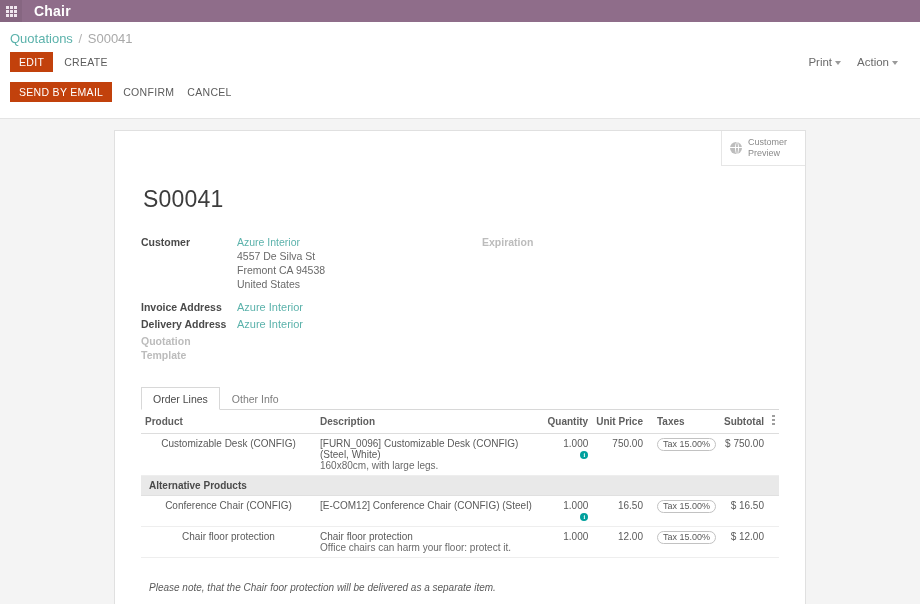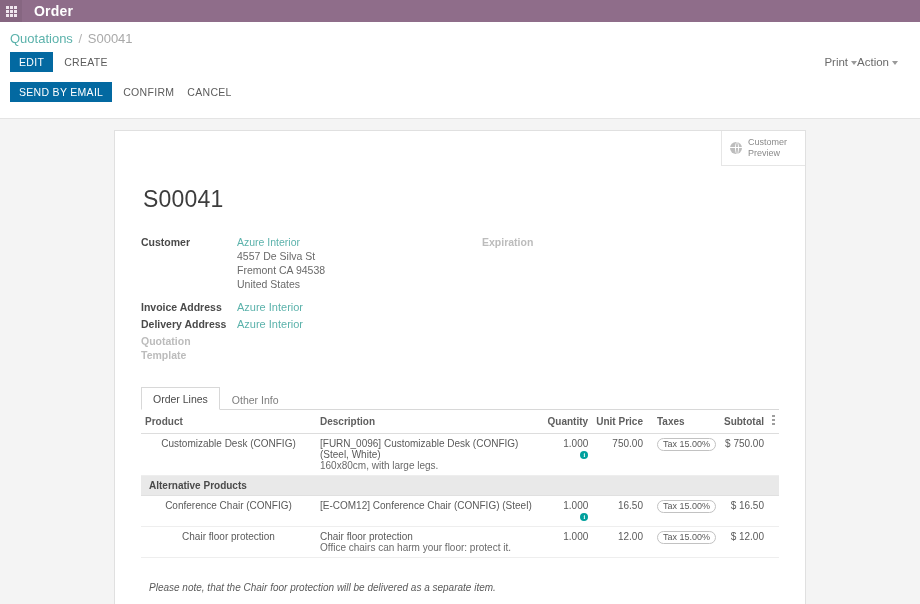--- a/index.html
+++ b/index.html
@@ -83,29 +83,30 @@
     letter-spacing: .3px;
     padding: 4px 9px 4px 9px;
     border: none;
     background: transparent;
     color: #5c5c5c;
     cursor: pointer;
     font-family: "Liberation Sans", sans-serif;
     line-height: 12px;
   }
   .btn-primary {
-    background: #0369a1;
+    background: #c2410c;
     color: #ffffff;
   }
   .btn-link { padding-left: 2px; padding-right: 2px; }
 
   .row-right {
     margin-left: auto;
     display: flex;
     align-items: center;
+    gap: 16px;
     padding-right: 12px;
   }
   .dd {
     font-size: 11.5px;
     color: #6b6b6b;
     cursor: pointer;
   }
   .caret {
     display: inline-block;
     margin-left: 3px;
@@ -230,21 +231,21 @@
   }
   .fld .lbl.muted { font-weight: bold; color: #bcbcbc; }
   .fld .val { color: #5a5a5a; font-size: 10.5px; }
   .link { color: #5bb2ab; text-decoration: none; cursor: pointer; }
   .addr-line { color: #6a6a6a; font-size: 10.5px; line-height: 14px; }
   .spacer-6 { height: 6px; }
 
   
   .tabs {
     display: flex;
-    align-items: center;
+    align-items: flex-start;
     border-bottom: 1px solid #d8d8d8;
     margin-top: 7px;
   }
   .tab {
     font-size: 10.5px;
     color: #7d7d7d;
     padding: 5px 11px 4px 11px;
     border: 1px solid transparent;
     border-bottom: none;
     margin-bottom: -1px;
@@ -348,21 +349,21 @@
         <i></i>
         <i></i>
         <i></i>
         <i></i>
         <i></i>
         <i></i>
         <i></i>
         <i></i>
     </span>
   </div>
-  <div class="brand">Order</div>
+  <div class="brand">Chair</div>
 </div>
 
 <div class="breadcrumb-bar">
   <a class="bc-link">Quotations</a>
   <span class="bc-sep">/</span>
   <span class="bc-current">S00041</span>
 </div>
 
 <div class="btn-row">
   <button class="btn btn-primary">EDIT</button>

